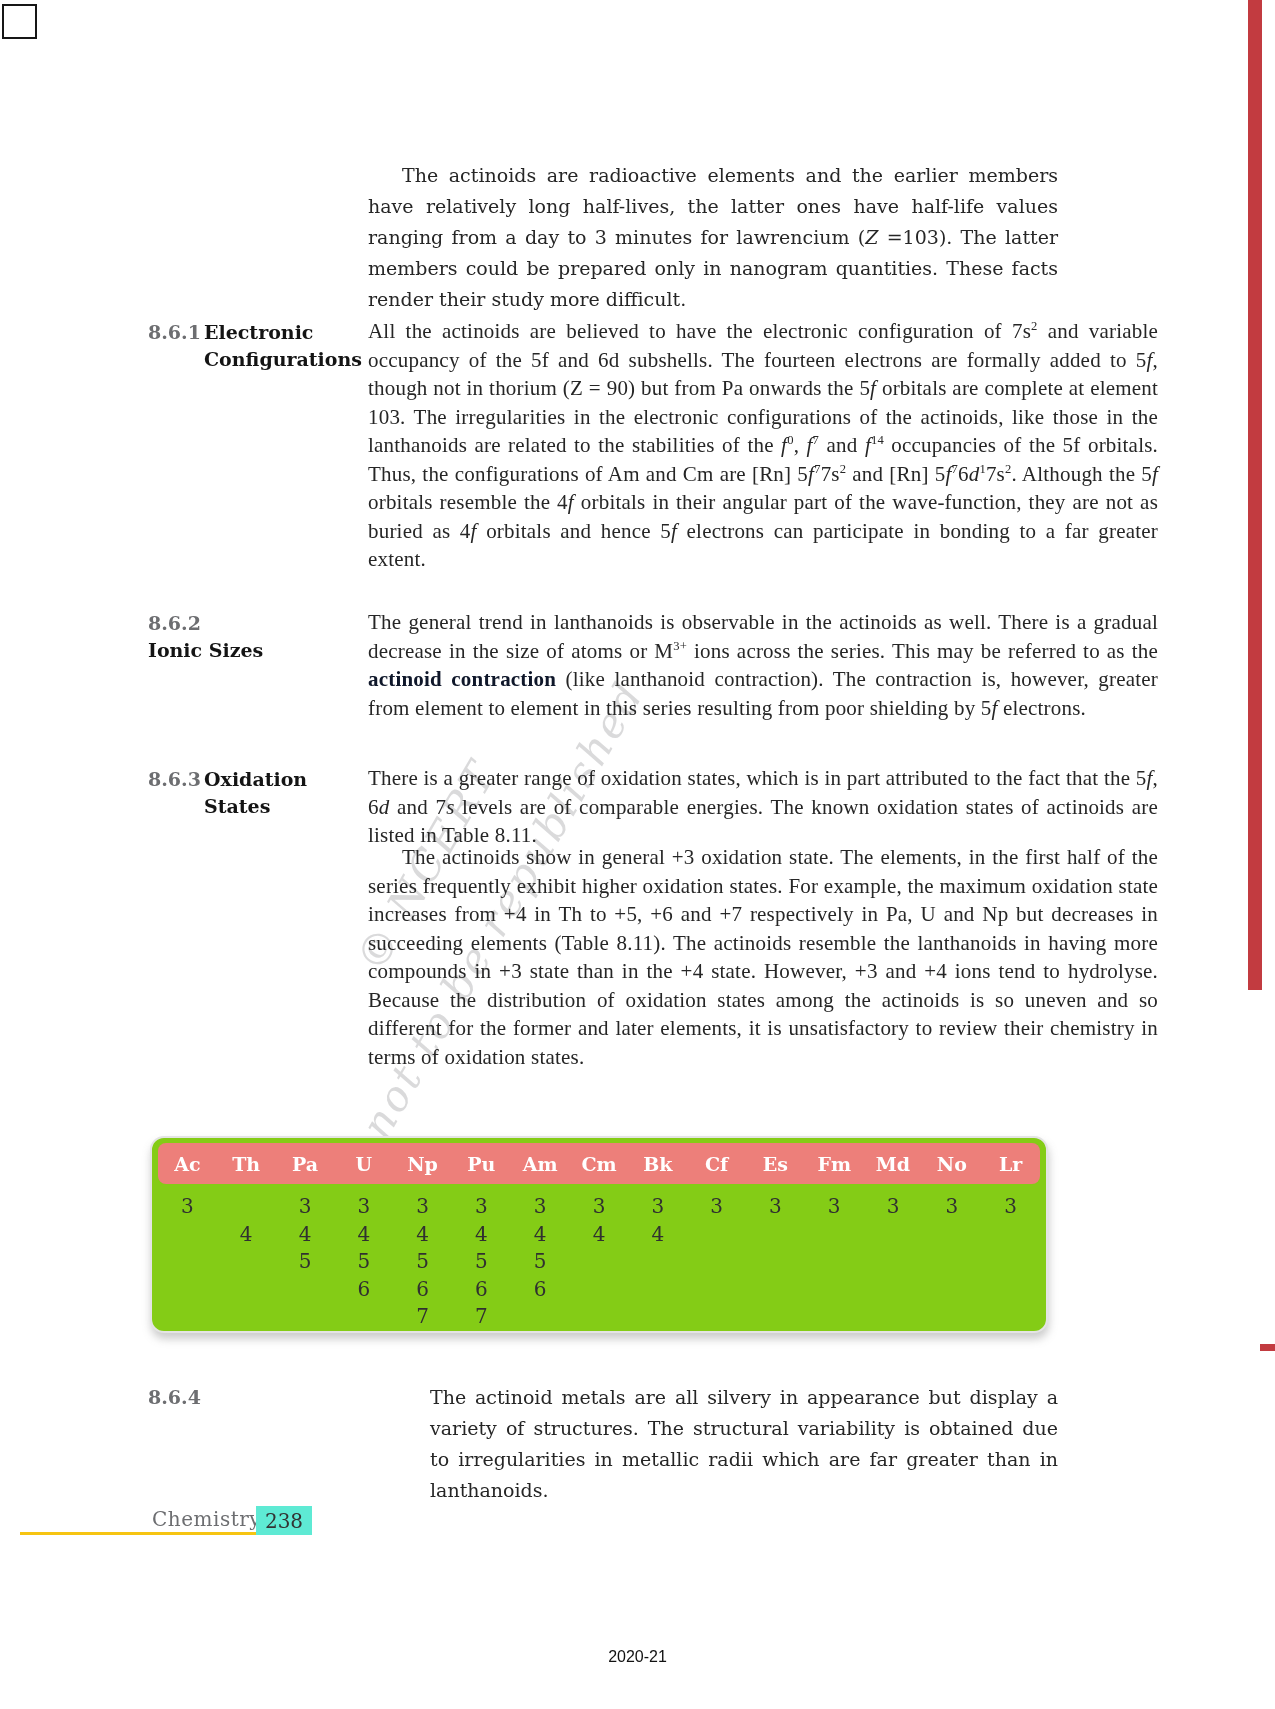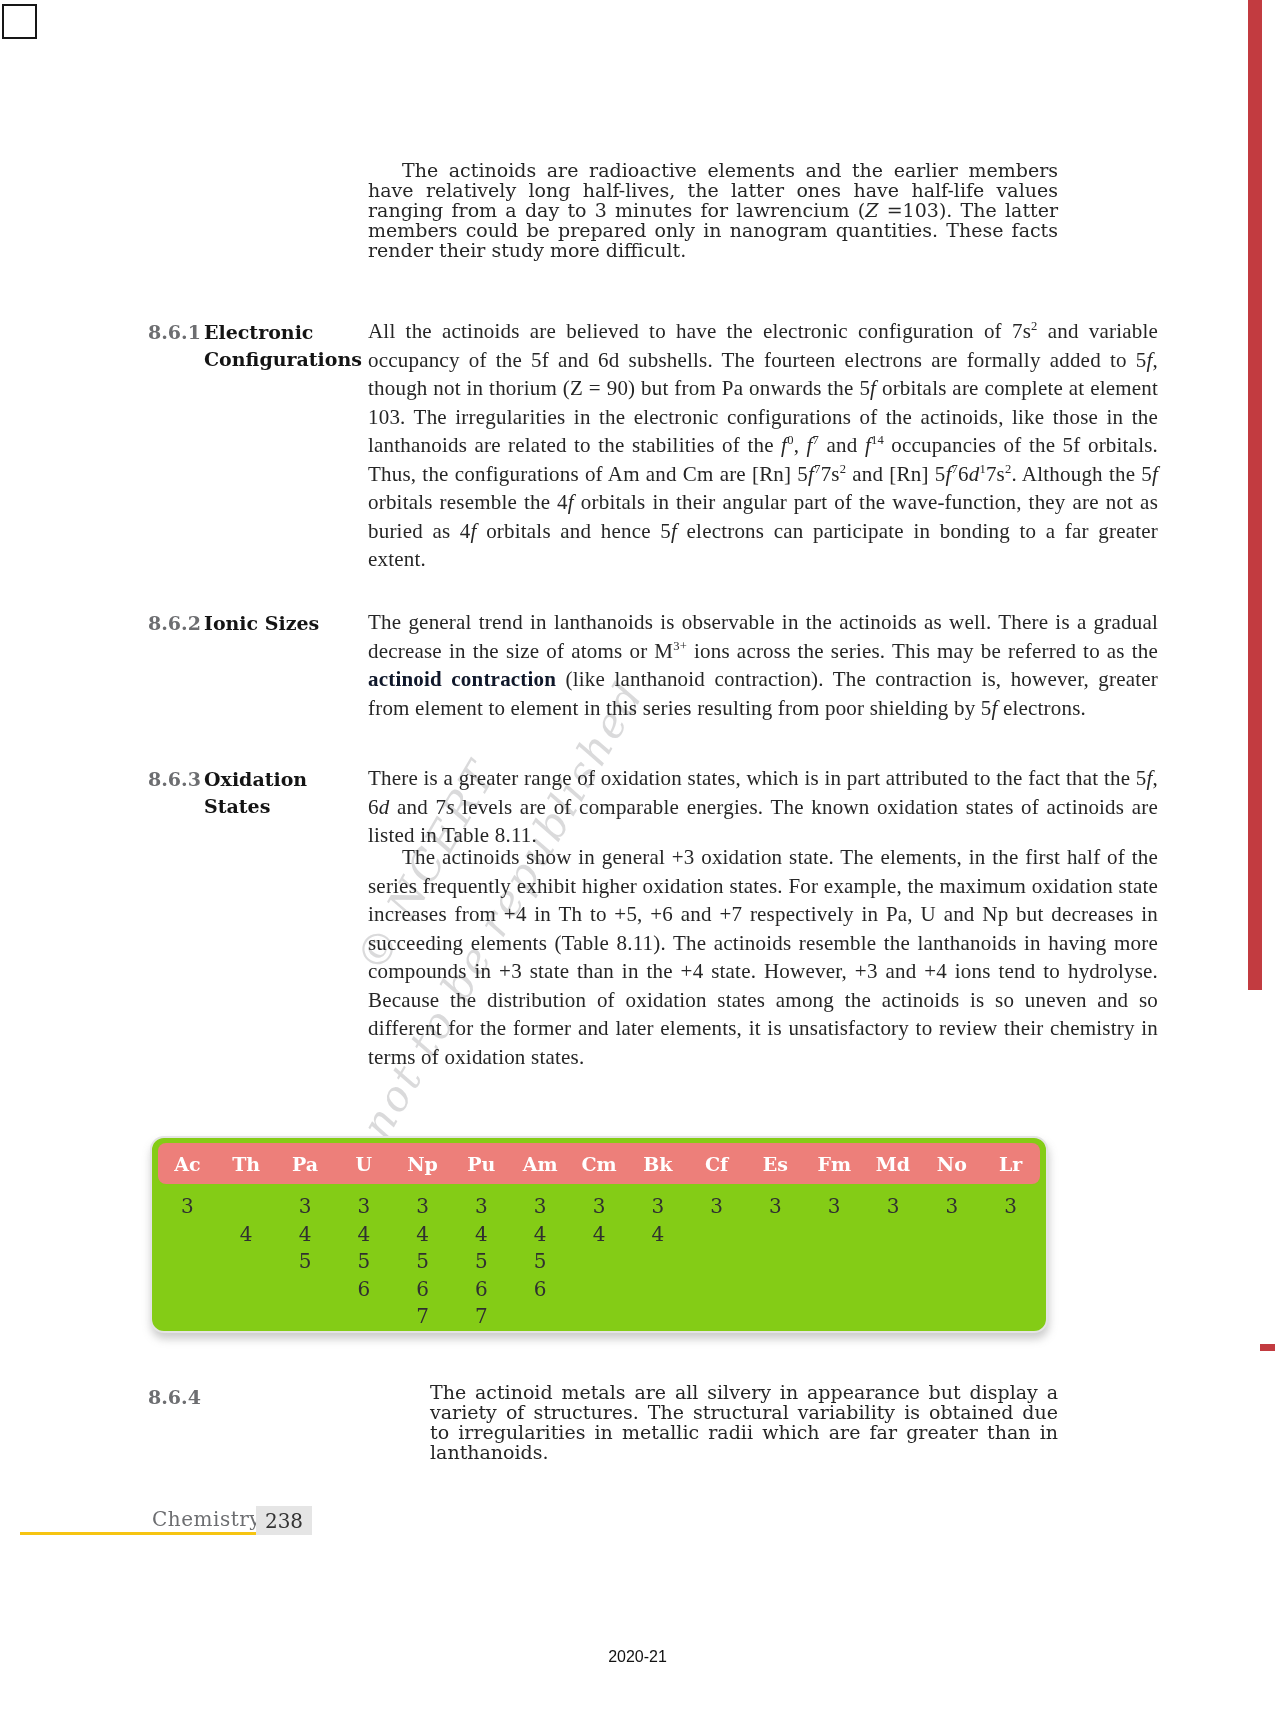--- a/index.html
+++ b/index.html
@@ -7,21 +7,21 @@
 
   .corner-square{position:absolute;left:2px;top:4px;width:31px;height:31px;border:2.5px solid #161616;}
   .chapter-bar{position:absolute;right:13px;top:0;width:14px;height:990px;}
   .chapter-dash{position:absolute;right:0;top:1344px;width:15px;height:7px;}
 
   .watermark{position:absolute;left:205px;top:800px;width:520px;transform:rotate(-60deg);
     color:#bdbdbf;opacity:.55;font-family:"DejaVu Serif",serif;font-style:italic;
     font-size:42px;letter-spacing:3px;line-height:88px;text-align:center;pointer-events:none;}
 
   .para{position:absolute;color:#262626;text-align:justify;}
-  .serif-wide{font-family:"DejaVu Serif",serif;font-size:19px;line-height:20px;}
+  .serif-wide{font-family:"DejaVu Serif",serif;font-size:19px;line-height:31px;}
   .serif-body{font-family:"Liberation Serif",serif;font-size:21px;line-height:28.5px;letter-spacing:.2px;}
   .indent{text-indent:34px;}
   .para b{color:#0f172a;}
   sup{font-size:.6em;vertical-align:super;line-height:0;}
 
   .heading{position:absolute;display:flex;font-family:"DejaVu Serif",serif;font-weight:bold;
     font-size:19px;line-height:27px;}
   .heading .num{color:#6d6e71;width:56px;flex:none;}
   .heading .title{color:#141414;}
 
@@ -60,21 +60,21 @@
   </div>
 
   <div class="para serif-wide indent" style="left:368px;top:160px;width:690px;">The actinoids are radioactive elements and the earlier members have relatively long half-lives, the latter ones have half-life values ranging from a day to 3 minutes for lawrencium (<i>Z</i> =103). The latter members could be prepared only in nanogram quantities. These facts render their study more difficult.</div>
 
   <div class="heading" style="left:148px;top:319px;width:245px;">
     <span class="num">8.6.1</span>
     <span class="title">Electronic Configurations</span>
   </div>
   <div class="para serif-body" style="left:368px;top:317px;width:790px;">All the actinoids are believed to have the electronic configuration of 7s<sup>2</sup> and variable occupancy of the 5f and 6d subshells. The fourteen electrons are formally added to 5<i>f</i>, though not in thorium (Z = 90) but from Pa onwards the 5<i>f</i> orbitals are complete at element 103. The irregularities in the electronic configurations of the actinoids, like those in the lanthanoids are related to the stabilities of the <i>f</i><sup>0</sup>, <i>f</i><sup>7</sup> and <i>f</i><sup>14</sup> occupancies of the 5f orbitals. Thus, the configurations of Am and Cm are [Rn] 5<i>f</i><sup>7</sup>7s<sup>2</sup> and [Rn] 5<i>f</i><sup>7</sup>6<i>d</i><sup>1</sup>7s<sup>2</sup>. Although the 5<i>f</i> orbitals resemble the 4<i>f</i> orbitals in their angular part of the wave-function, they are not as buried as 4<i>f</i> orbitals and hence 5<i>f</i> electrons can participate in bonding to a far greater extent.</div>
 
-  <div class="heading" style="left:148px;top:610px;width:245px;">
+  <div class="heading" style="left:148px;top:610px;width:245px;flex-direction:column;">
     <span class="num">8.6.2</span>
     <span class="title">Ionic Sizes</span>
   </div>
   <div class="para serif-body" style="left:368px;top:608px;width:790px;">The general trend in lanthanoids is observable in the actinoids as well. There is a gradual decrease in the size of atoms or M<sup>3+</sup> ions across the series. This may be referred to as the <b>actinoid contraction</b> (like lanthanoid contraction). The contraction is, however, greater from element to element in this series resulting from poor shielding by 5<i>f</i> electrons.</div>
 
   <div class="heading" style="left:148px;top:766px;width:220px;">
     <span class="num">8.6.3</span>
     <span class="title" style="width:110px;">Oxidation States</span>
   </div>
   <div class="para serif-body" style="left:368px;top:764px;width:790px;">There is a greater range of oxidation states, which is in part attributed to the fact that the 5<i>f</i>, 6<i>d</i> and 7<i>s</i> levels are of comparable energies. The known oxidation states of actinoids are listed in Table 8.11.</div>
@@ -178,16 +178,16 @@
       </div>
   </div>
 
   <div class="heading" style="left:148px;top:1384px;width:245px;gap:41px;">
     <span class="num">8.6.4</span>
   </div>
   <div class="para serif-wide" style="left:430px;top:1382px;width:628px;word-spacing:2px;">The actinoid metals are all silvery in appearance but display a variety of structures. The structural variability is obtained due to irregularities in metallic radii which are far greater than in lanthanoids.</div>
 
   <div class="footer-line" style="background: rgb(246, 196, 18);"></div>
   <div class="footer-book">Chemistry</div>
-  <div class="footer-page" style="background: #e5e5e5;">238</div>
+  <div class="footer-page" style="background: #5eead4;">238</div>
   <div class="edition">2020-21</div>
 
 </div>
 
 </body></html>

